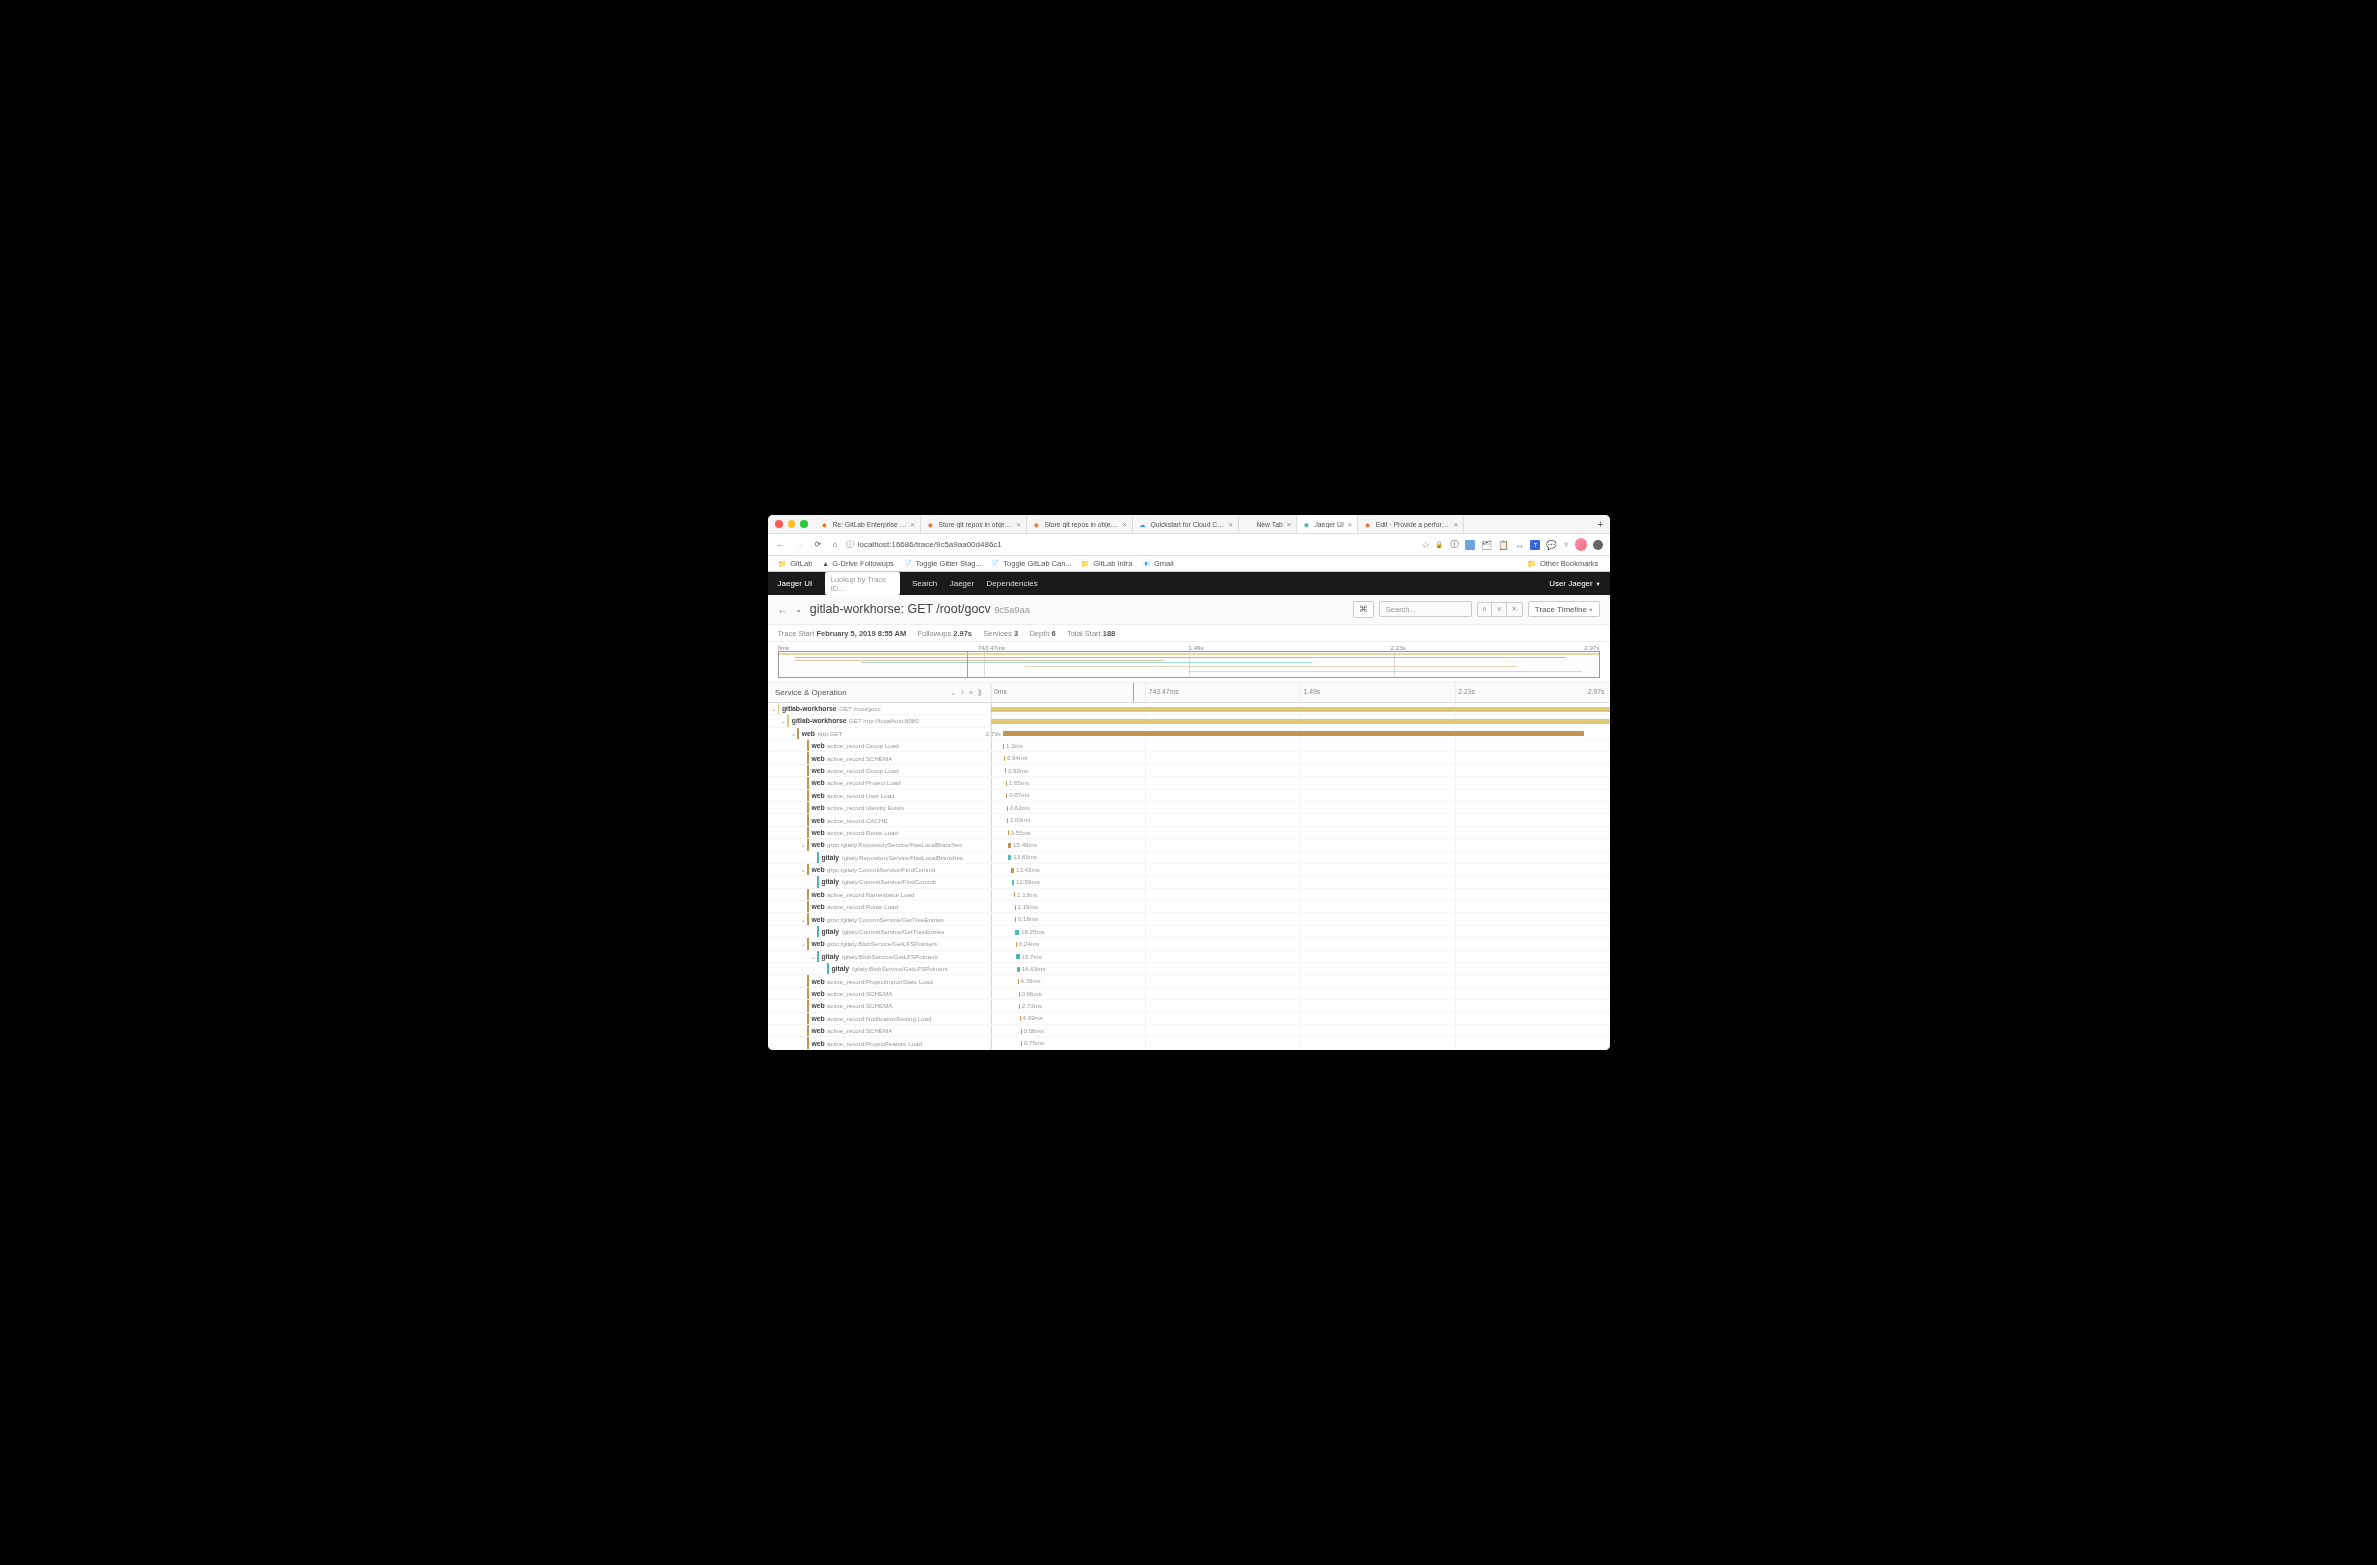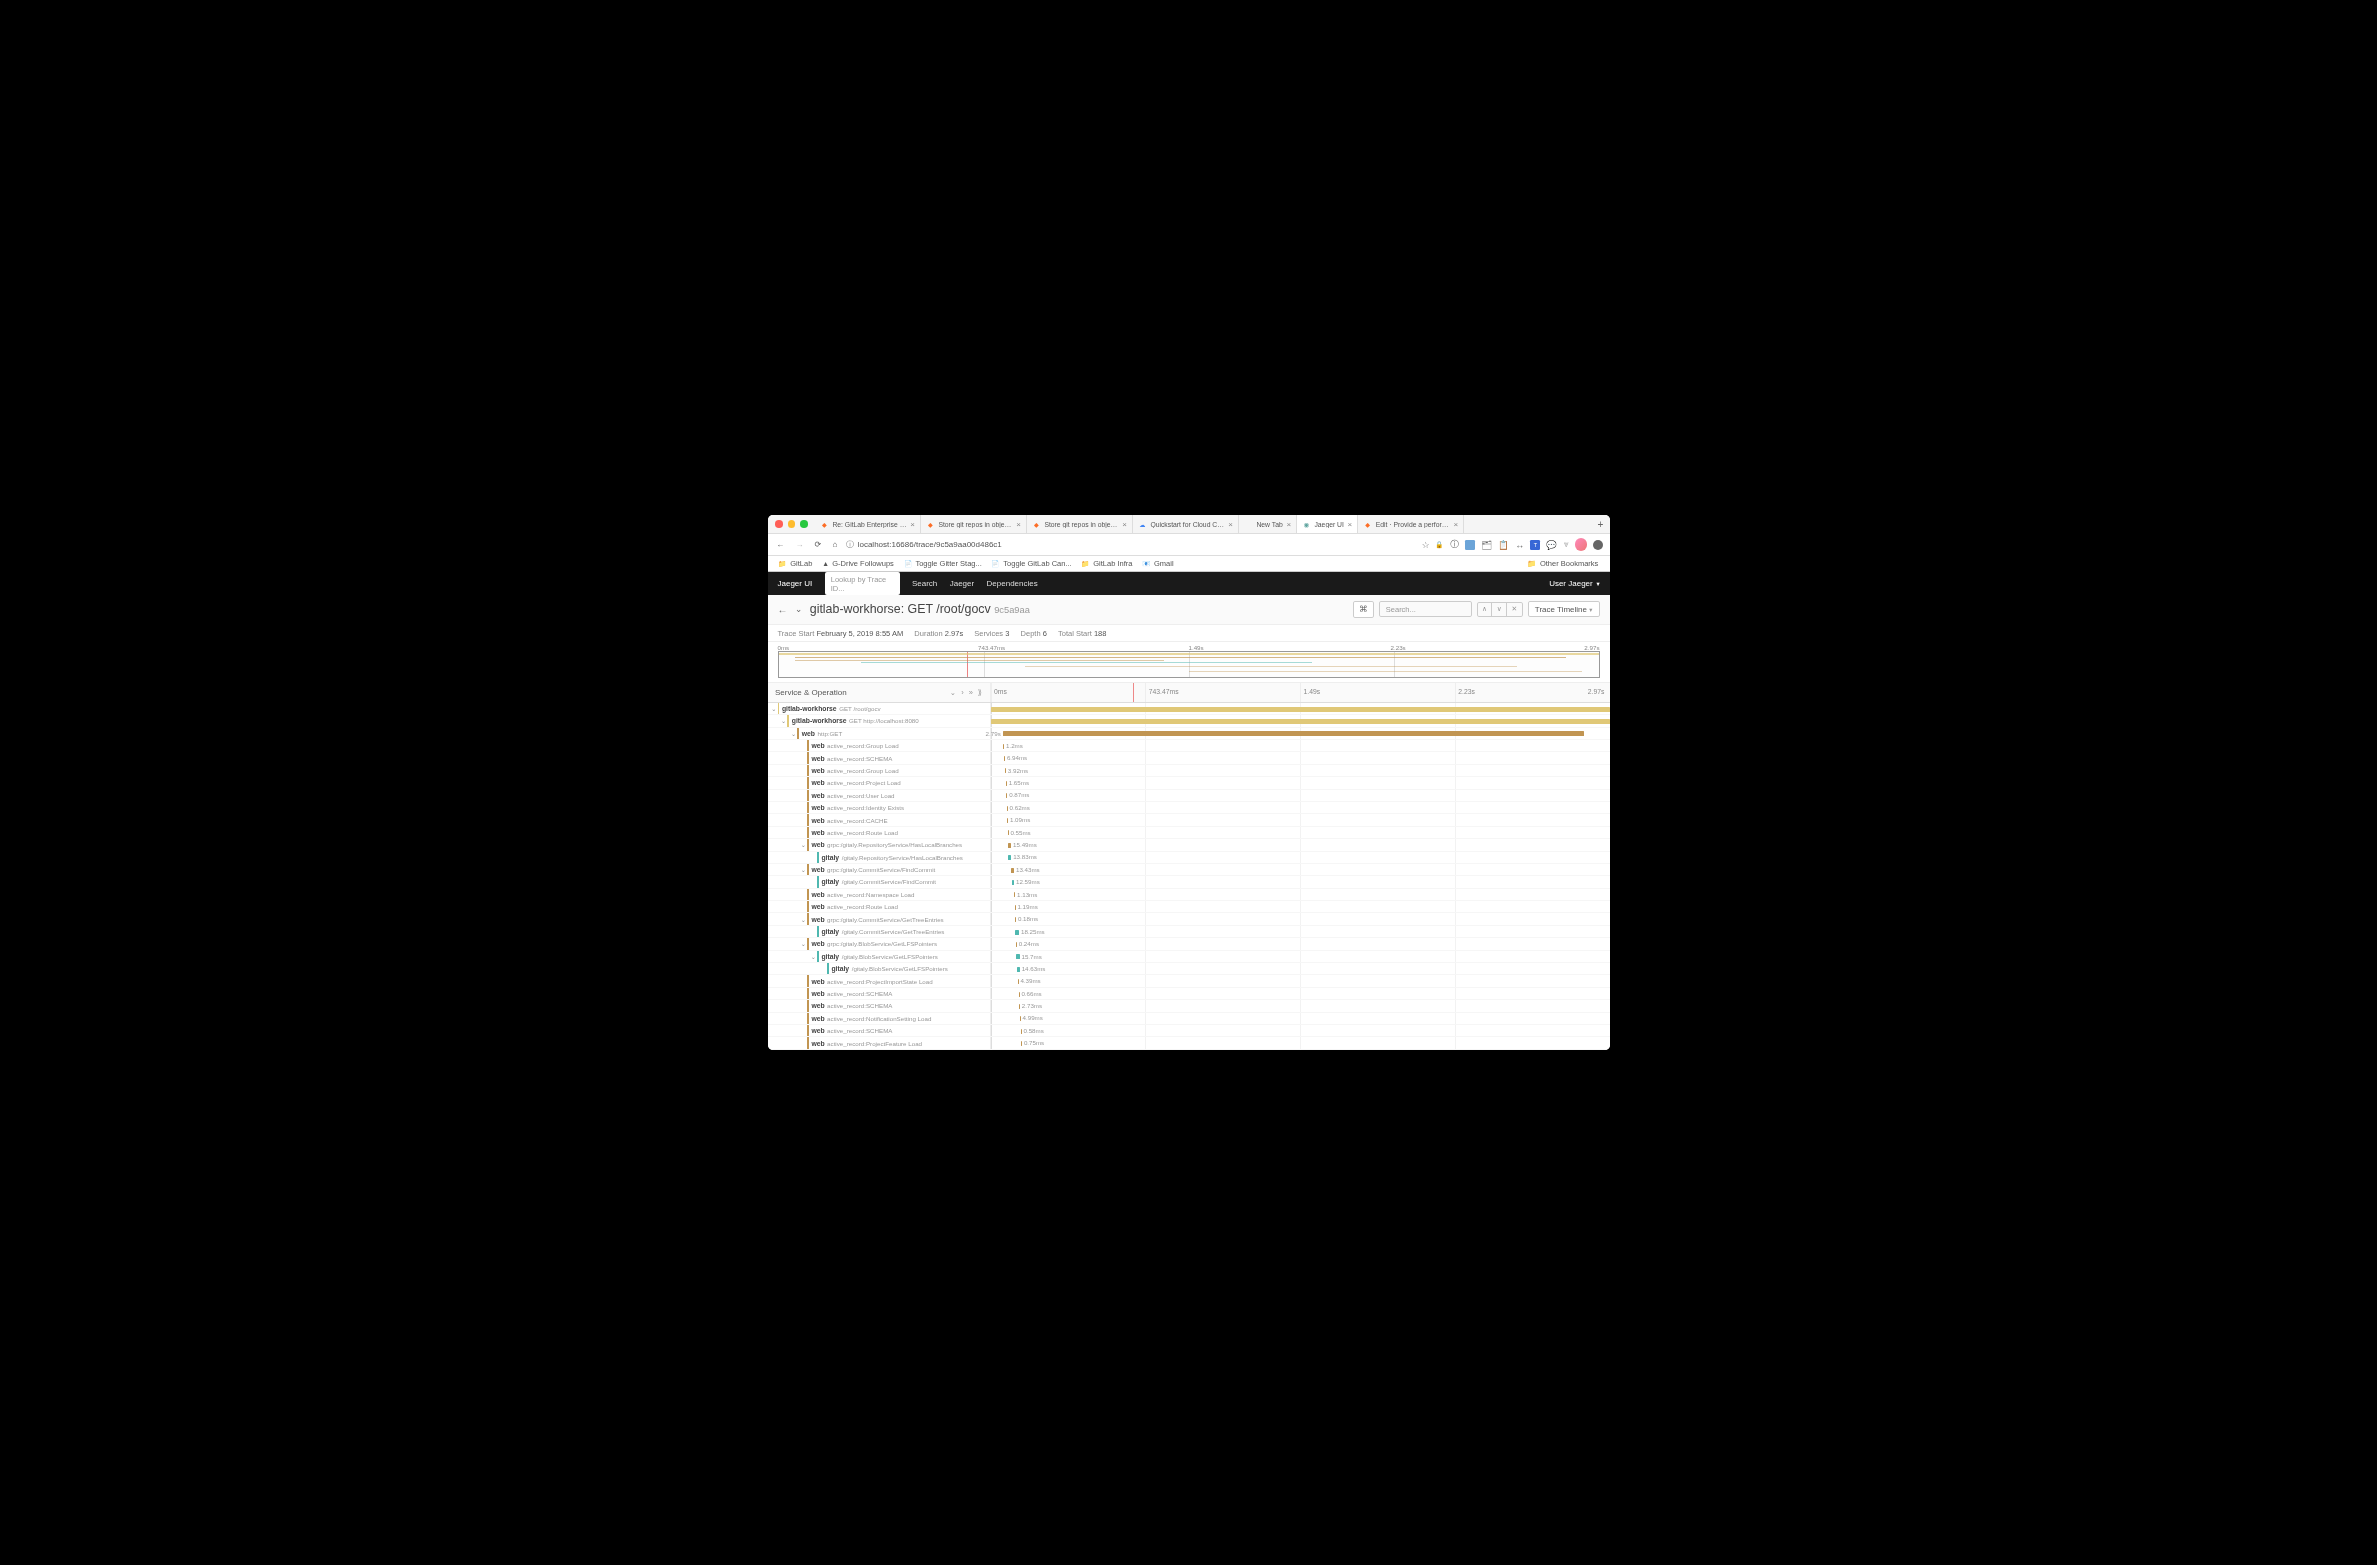--- a/index.html
+++ b/index.html
@@ -52,21 +52,21 @@
 .trace-controls { margin-left: auto; display: flex; gap: 5px; align-items: center; }
 .kbd-btn { border: 0.6px solid #ccc; border-radius: 1.9px; padding: 2.5px 5px; font-size: 8.7px; color: #666; cursor: pointer; background: #fff; }
 .search-box { border: 0.6px solid #ccc; border-radius: 1.9px; padding: 2.5px 6.2px; width: 93px; font-size: 7.5px; color: #999; }
 .arrow-group { display: flex; border: 0.6px solid #ccc; border-radius: 1.9px; overflow: hidden; }
 .arrow-group span { padding: 2.5px 4.4px; border-right: 0.6px solid #ccc; cursor: pointer; font-size: 6.8px; color: #999; }
 .arrow-group span:last-child { border-right: none; }
 .view-select { border: 0.6px solid #ccc; border-radius: 1.9px; padding: 2.5px 6.2px; font-size: 8px; color: #555; cursor: pointer; background: #fff; }
 
 
 .trace-summary { background: #fff; padding: 3.7px 10px; font-size: 7.5px; color: #888; display: flex; gap: 11.2px; border-bottom: 0.6px solid #eee; }
-.trace-summary b { color: #555; font-weight: 400; }
+.trace-summary b { color: #555; font-weight: 700; }
 
 
 .minimap-ticks { display: flex; font-size: 6.2px; color: #888; padding: 1.2px 10px 0 10px; position: relative; height: 8.7px; background: #fff; }
 .minimap-ticks span { position: absolute; }
 .minimap { background: #fff; padding: 0 10px 3.7px 10px; border-bottom: 0.6px solid #eee; }
 .minimap-inner { height: 27px; border: 0.6px solid #999; position: relative; background: #fdfdfd; overflow: hidden; }
 .divline { position: absolute; top: 0; bottom: 0; width: 0.6px; background: #ddd; }
 .divline.red { background: #ec8282; width: 0.6px; }
 
 
@@ -240,21 +240,21 @@
         <span>✕</span>
       </div>
       <div class="view-select">
         <span>Trace Timeline</span> <span style="font-size:6.2px;color:#999">▾</span>
       </div>
     </div>
   </div>
 
   <div class="trace-summary">
     <span><span>Trace Start</span> <b>February 5, 2019 8:55 AM</b></span>
-    <span><span>Duration</span> <b>2.97s</b></span>
+    <span><span>Followups</span> <b>2.97s</b></span>
     <span><span>Services</span> <b>3</b></span>
     <span><span>Depth</span> <b>6</b></span>
     <span><span>Total Start</span> <b>188</b></span>
   </div>
 
   <div class="minimap-ticks">
     <span style="left:10px">0ms</span>
     <span style="left:25%">743.47ms</span>
     <span style="left:50%">1.49s</span>
     <span style="left:74%">2.23s</span>

